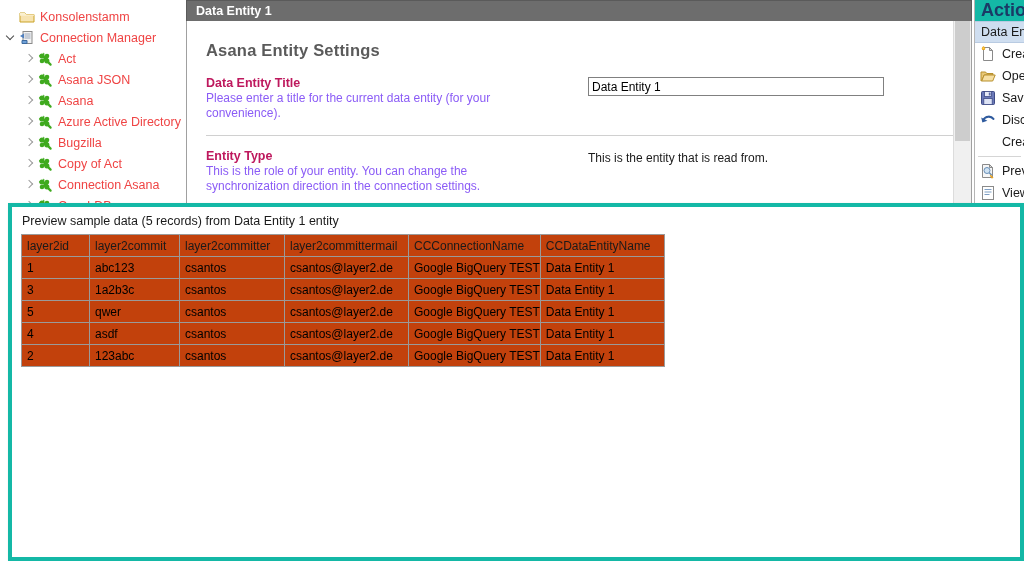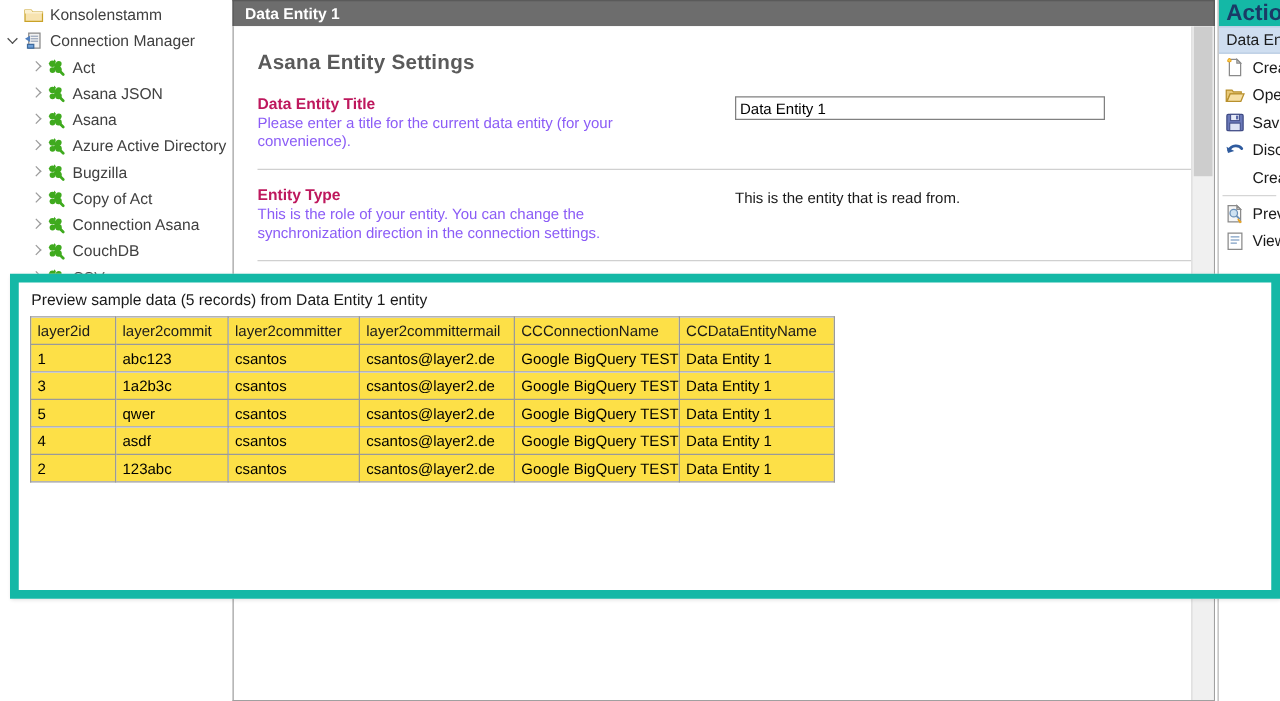--- a/index.html
+++ b/index.html
@@ -26,26 +26,26 @@
     height: 561px;
     background: #ffffff;
     overflow: hidden;
     box-sizing: border-box;
   }
   #tree-panel-inner {
     padding: 4px 0 0 0;
   }
   .tree-row {
     display: flex;
-    align-items: flex-start;
+    align-items: flex-end;
     height: 21px;
     padding-left: 4px;
     white-space: nowrap;
     font-size: 12.5px;
-    color: #404040;
+    color: #ef4444;
   }
   .tree-row.lvl0 { padding-left: 4px; }
   .tree-row.lvl1 { padding-left: 4px; }
   .tree-row.lvl2 { padding-left: 22px; }
 
   .expander {
     width: 14px;
     height: 16px;
     flex: 0 0 14px;
     position: relative;
@@ -243,25 +243,25 @@
   .action-sep {
     height: 1px;
     background: #d5d5d5;
     margin: 3px 3px;
   }
 
   
   #preview-window {
     position: absolute;
     left: 8px;
-    top: 219px;
+    top: 203px;
     width: 1016px;
-    height: 260px;
-    background: #ffffff;
-    border: 7px solid #14b8a6;
+    height: 358px;
+    background: #ffffff;
+    border: 4px solid #14b8a6;
     box-sizing: border-box;
     box-shadow: 1px 1px 3px rgba(0,0,0,0.12);
   }
   #preview-title {
     padding: 7px 0 6px 10px;
     font-size: 12.5px;
     color: #1a1a1a;
     white-space: nowrap;
   }
   #preview-grid-wrap {
@@ -276,21 +276,21 @@
   }
   table.grid th, table.grid td {
     border: 1px solid #9a9a9a;
     text-align: left;
     font-weight: normal;
     padding: 0 0 0 5px;
     height: 21px;
     overflow: hidden;
     white-space: nowrap;
     box-sizing: border-box;
-    background: #fde047;
+    background: #c2410c;
   }
   table.grid th {
     height: 22px;
     font-size: 12px;
     color: #1a1a1a;
   }
   table.grid td { height: 22px; }
 
   
   .c0 { width: 68px; }

